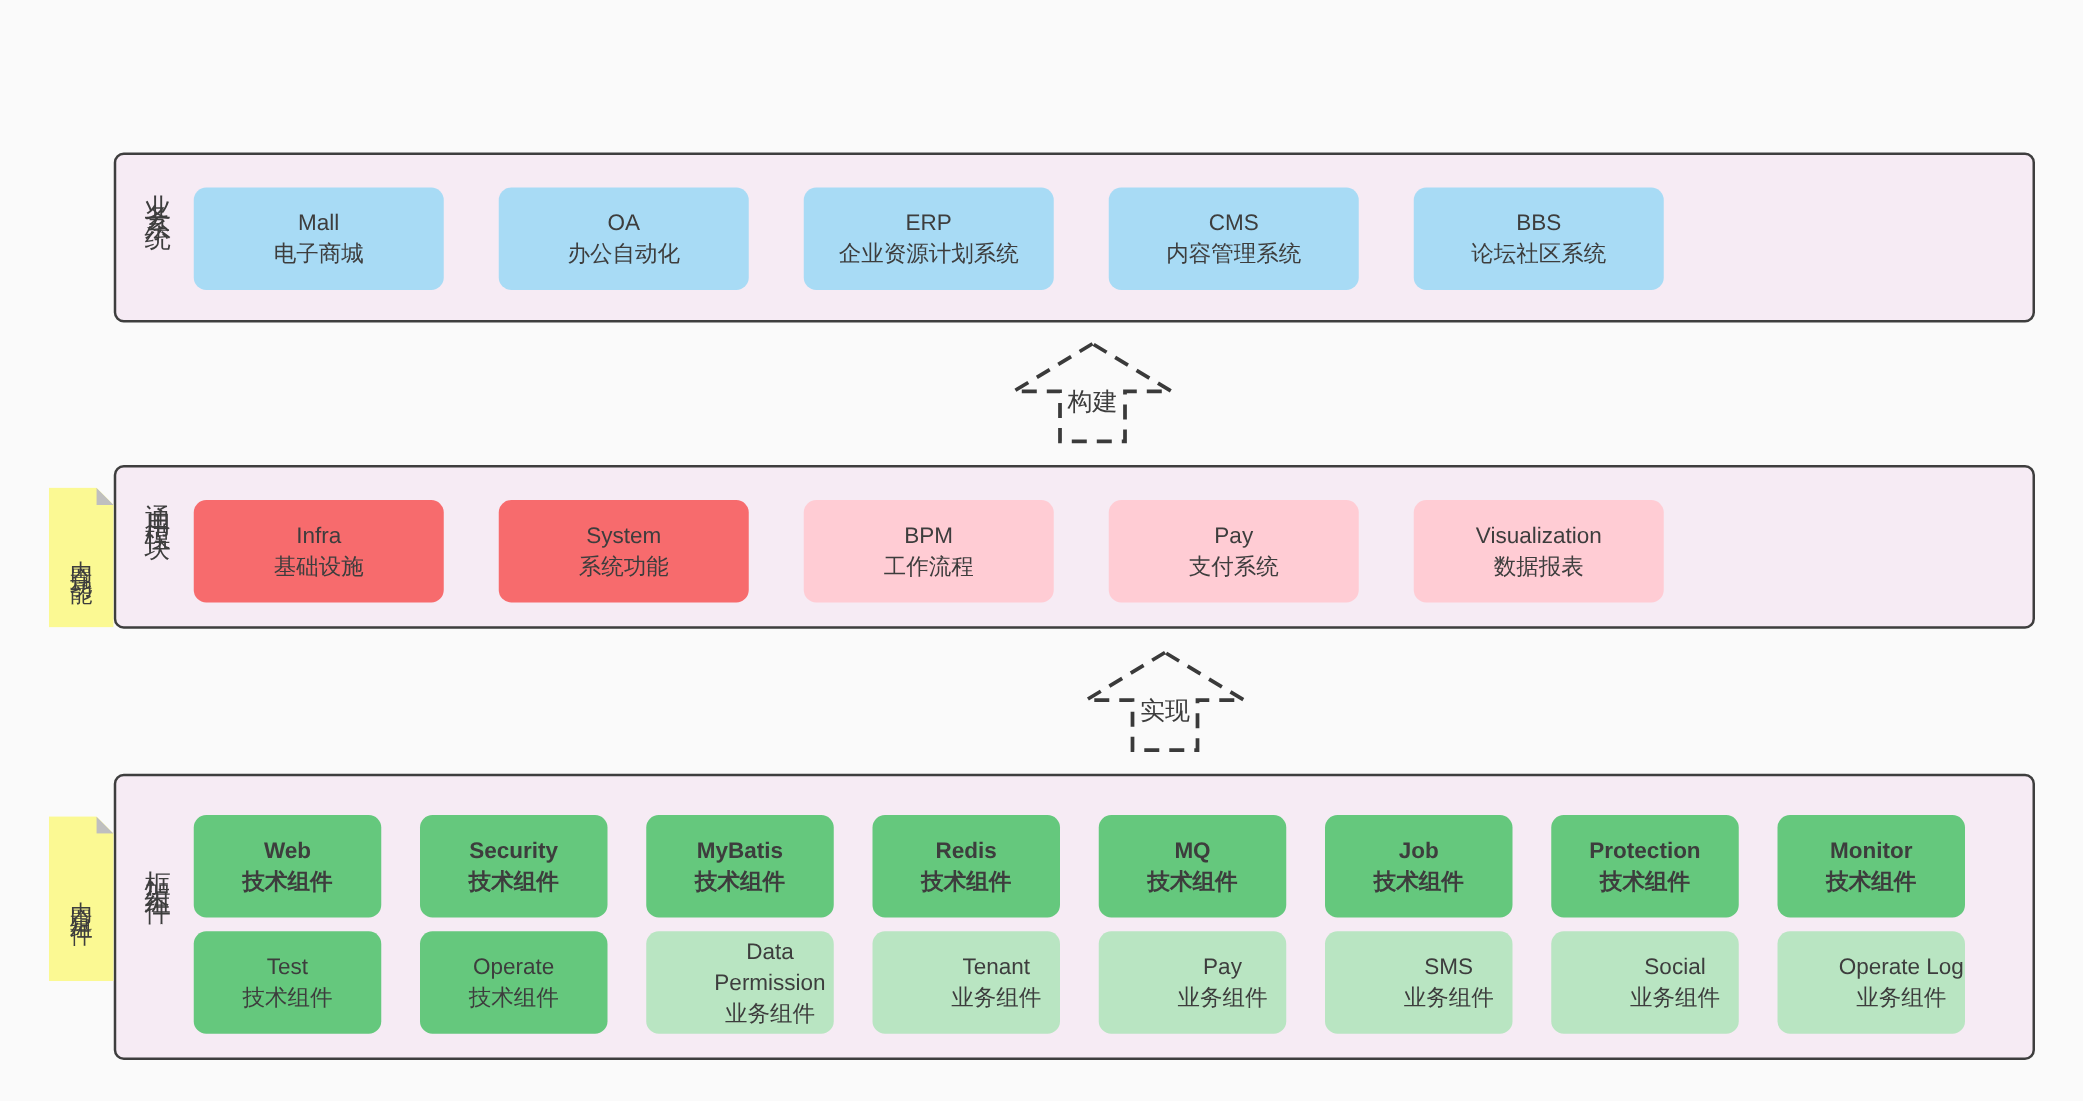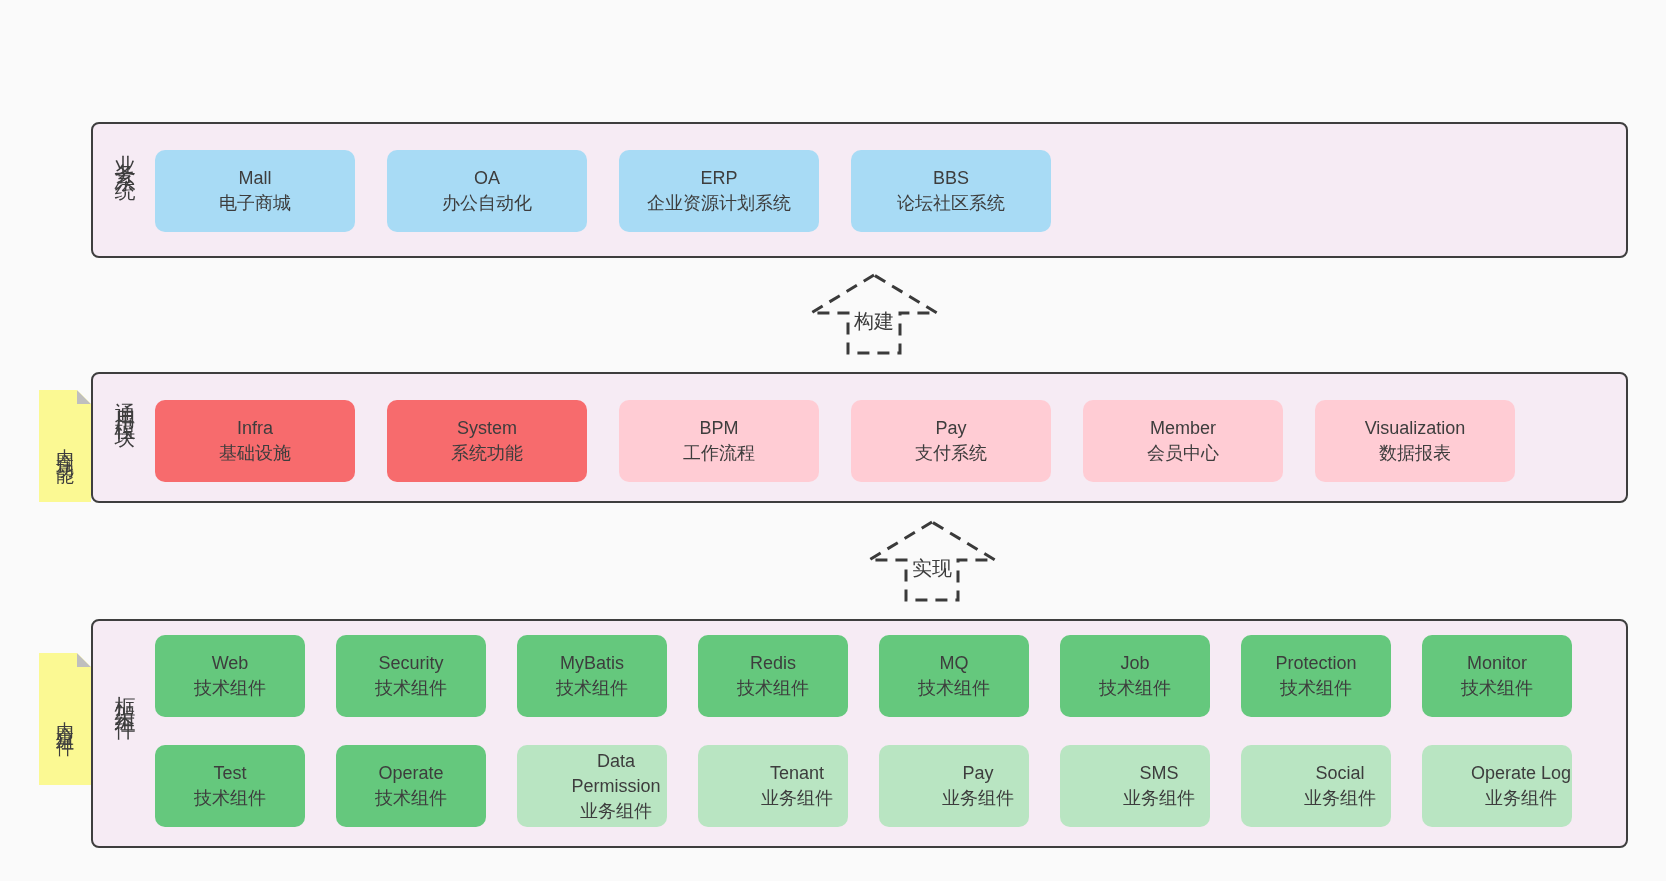--- a/index.html
+++ b/index.html
@@ -15,23 +15,23 @@
 
   .v-text { writing-mode:vertical-rl; text-orientation:upright; }
 
   .layer-label { position:absolute; left:18px; font-size:21px; letter-spacing:8px;
     color:#3d3d3d; white-space:nowrap; }
   .layer-business  .layer-label { top:14px; }
   .layer-common    .layer-label { top:12px; }
   .layer-framework .layer-label { top:58px; }
 
   .row { position:absolute; left:62px; display:flex; }
-  .row6 { gap:32px; top:26px; }
+  .row6 { gap:44px; top:26px; }
   .row8 { gap:31px; }
-  .row8.r1 { top:14px; }
+  .row8.r1 { top:31px;font-weight:bold; }
   .row8.r2 { top:124px; }
 
   .box { display:flex; flex-direction:column; align-items:center; justify-content:center;
     text-align:center; border-radius:10px; font-size:18px; line-height:25px; height:82px; }
   .row6 .box { width:200px; }
   .row8 .box { width:150px; }
   .blue  { background:#a8dbf5; }
   .red   { background:#f76b6d; }
   .pink  { background:#ffccd4; }
   .green { background:#65c87d; }
@@ -68,20 +68,24 @@
       </div>
       <div class="box blue">
         <span class="t">OA</span>
         <span class="s">办公自动化</span>
       </div>
       <div class="box blue">
         <span class="t">ERP</span>
         <span class="s">企业资源计划系统</span>
       </div>
       <div class="box blue">
+        <span class="t">CMS</span>
+        <span class="s">内容管理系统</span>
+      </div>
+      <div class="box blue">
         <span class="t">BBS</span>
         <span class="s">论坛社区系统</span>
       </div>
     </div>
   </div>
 
   <div class="arrow arrow-build">
     <svg width="134" height="84" viewBox="0 0 134 84">
       <polygon points="67,3 4,41 41,41 41,81 93,81 93,41 130,41" fill="none" stroke="#3a3a3a" stroke-width="3" stroke-dasharray="12 8"></polygon>
     </svg>
@@ -105,24 +109,20 @@
       </div>
       <div class="box pink">
         <span class="t">BPM</span>
         <span class="s">工作流程</span>
       </div>
       <div class="box pink">
         <span class="t">Pay</span>
         <span class="s">支付系统</span>
       </div>
       <div class="box pink">
-        <span class="t">Member</span>
-        <span class="s">会员中心</span>
-      </div>
-      <div class="box pink">
         <span class="t">Visualization</span>
         <span class="s">数据报表</span>
       </div>
     </div>
   </div>
 
   <div class="arrow arrow-implement">
     <svg width="134" height="84" viewBox="0 0 134 84">
       <polygon points="67,3 4,41 41,41 41,81 93,81 93,41 130,41" fill="none" stroke="#3a3a3a" stroke-width="3" stroke-dasharray="12 8"></polygon>
     </svg>

